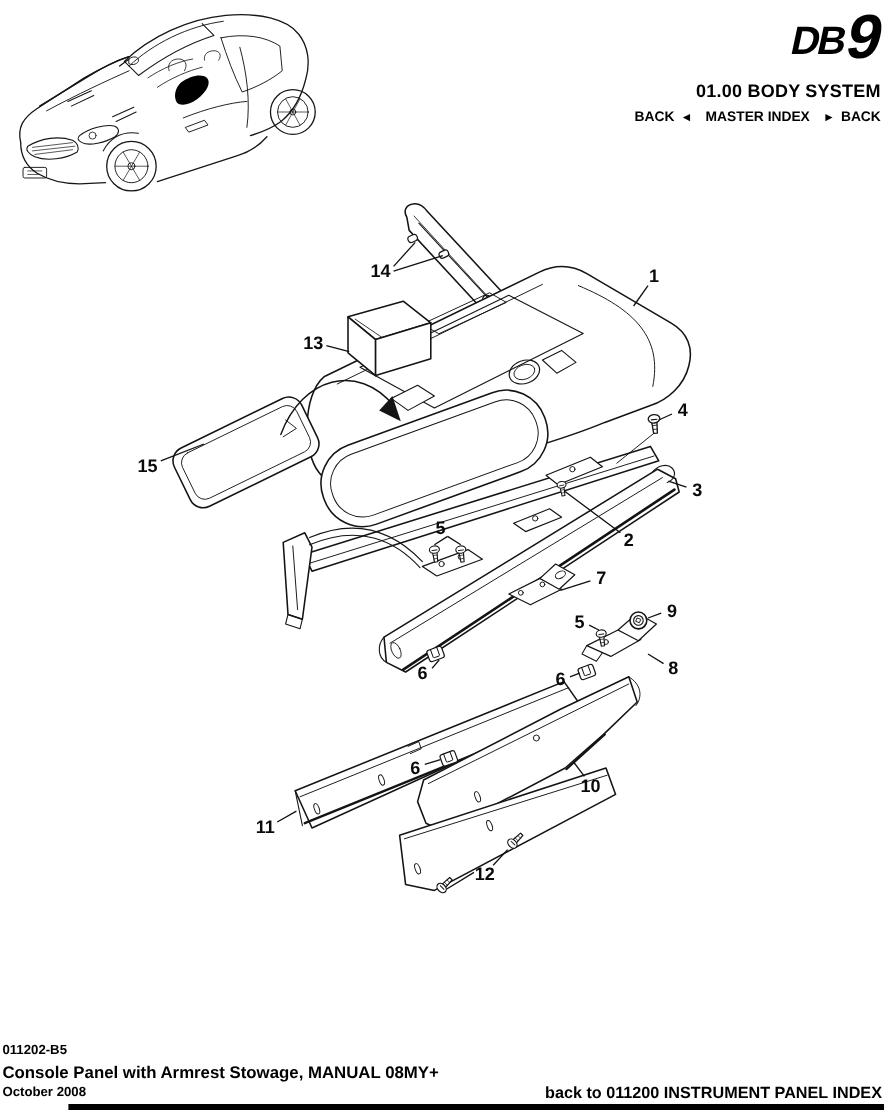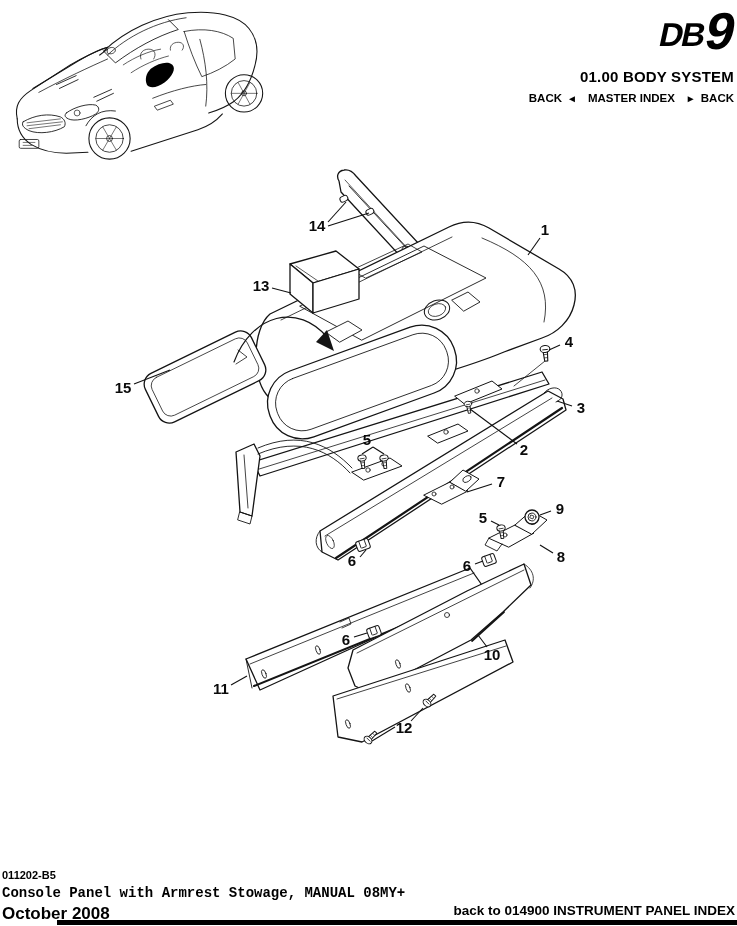--- a/index.html
+++ b/index.html
@@ -17,22 +17,22 @@
   .section-title{margin-top:14px;font-weight:bold;font-size:15px;letter-spacing:.2px;}
   .nav{margin-top:7px;display:flex;justify-content:flex-end;align-items:center;gap:11px;font-weight:bold;font-size:11.5px;}
   .nav .arr{font-size:10px;}
   .nav-item{display:inline-flex;align-items:center;gap:5px;cursor:pointer;}
   
   .diagram{position:absolute;left:0;top:0;width:737px;height:926px;}
   .leader{stroke:#111;stroke-width:1.1;}
   .callout{font-family:"Liberation Sans",sans-serif;font-weight:bold;font-size:15px;fill:#0a0a0a;text-anchor:middle;}
   
   .f-doc{position:absolute;left:2px;top:869px;font-weight:bold;font-size:11px;}
-  .f-title{position:absolute;left:2px;top:885px;font-weight:bold;font-size:14px;font-family:Liberation Mono, monospace;}
-  .f-date{position:absolute;left:2px;top:904px;font-weight:bold;font-size:17px;}
+  .f-title{position:absolute;left:2px;top:885px;font-weight:bold;font-size:14px;}
+  .f-date{position:absolute;left:2px;top:904px;font-weight:bold;font-size:11px;}
   .f-back{position:absolute;right:2px;top:903px;font-weight:bold;font-size:13.5px;cursor:pointer;}
   .f-bar{position:absolute;left:57px;right:0;bottom:1px;height:5px;background:#000;}
 </style>
 </head>
 <body>
 
 <div class="page">
 
   <div class="car-inset">
     <svg width="268" height="162" viewBox="0 0 270 165">
@@ -306,15 +306,15 @@
         <text x="221" y="694" class="callout">11</text>
         <line x1="395" y1="727" x2="372" y2="741" class="leader"></line>
         <line x1="411" y1="721" x2="423" y2="708" class="leader"></line>
         <text x="404" y="733" class="callout">12</text>
       </g>
   </svg>
 
   <div class="f-doc">011202-B5</div>
   <div class="f-title">Console Panel with Armrest Stowage, MANUAL 08MY+</div>
   <div class="f-date">October 2008</div>
-  <div class="f-back">back to 014900 INSTRUMENT PANEL INDEX</div>
+  <div class="f-back">back to 011200 INSTRUMENT PANEL INDEX</div>
   <div class="f-bar"></div>
 </div>
 
 </body></html>

